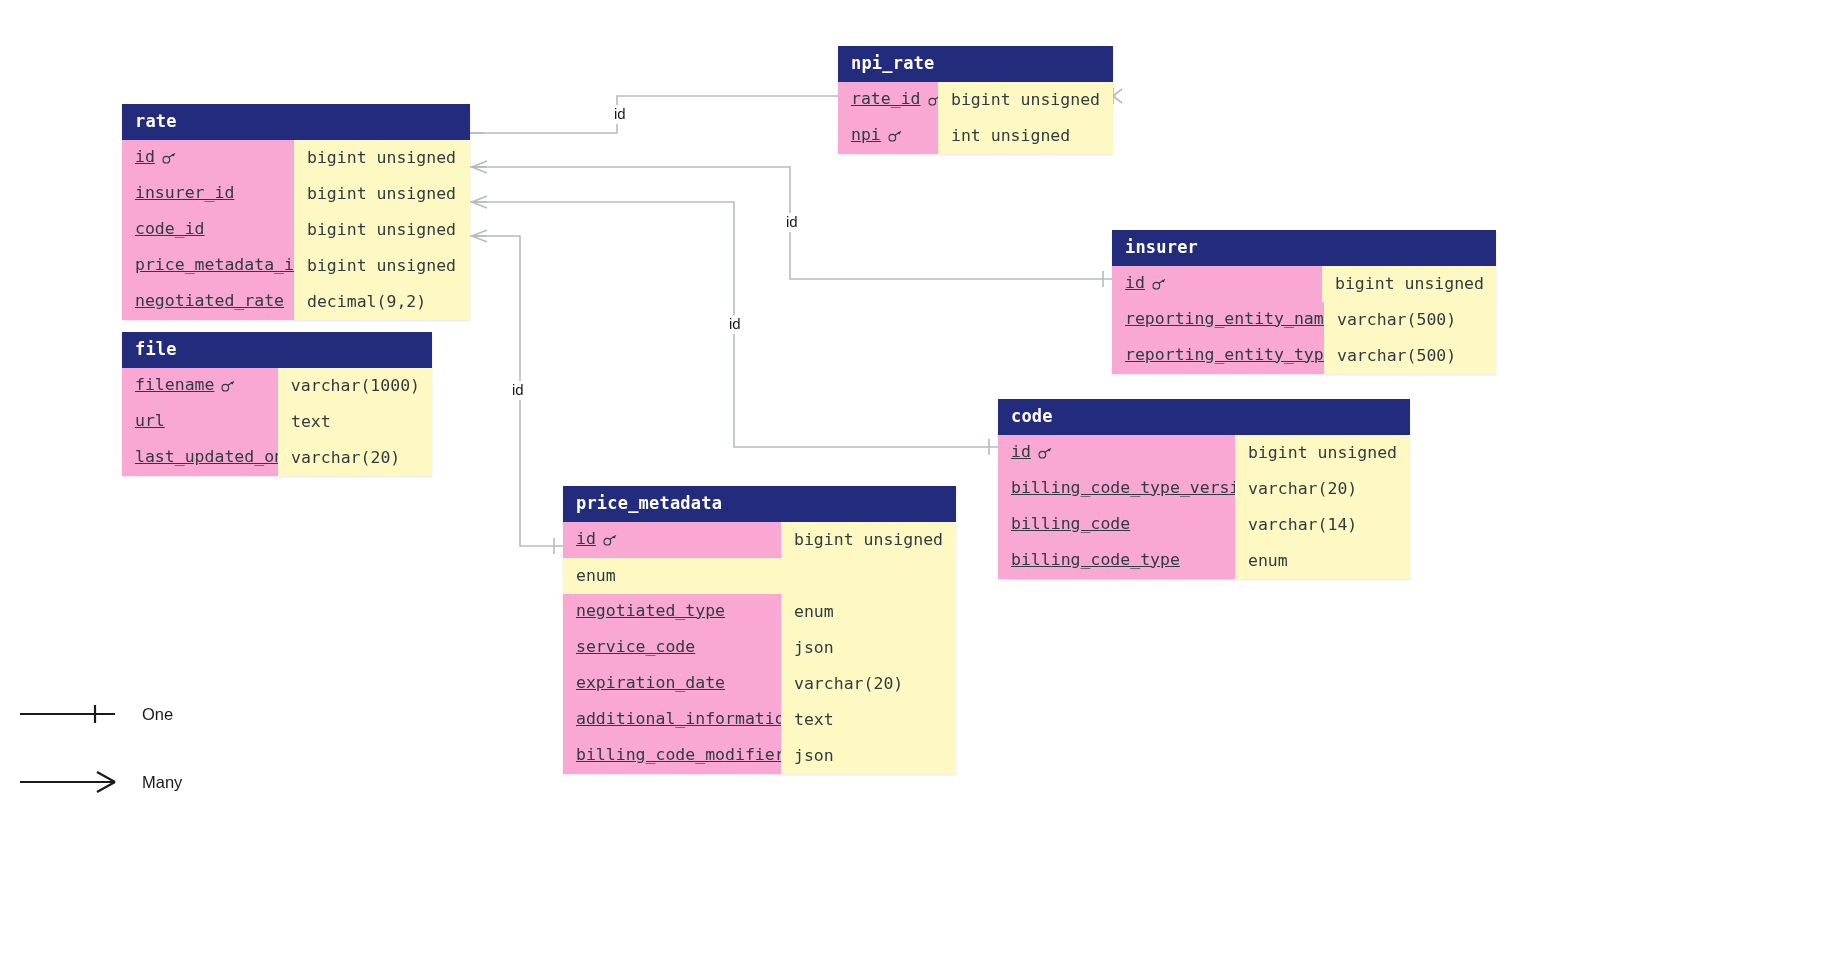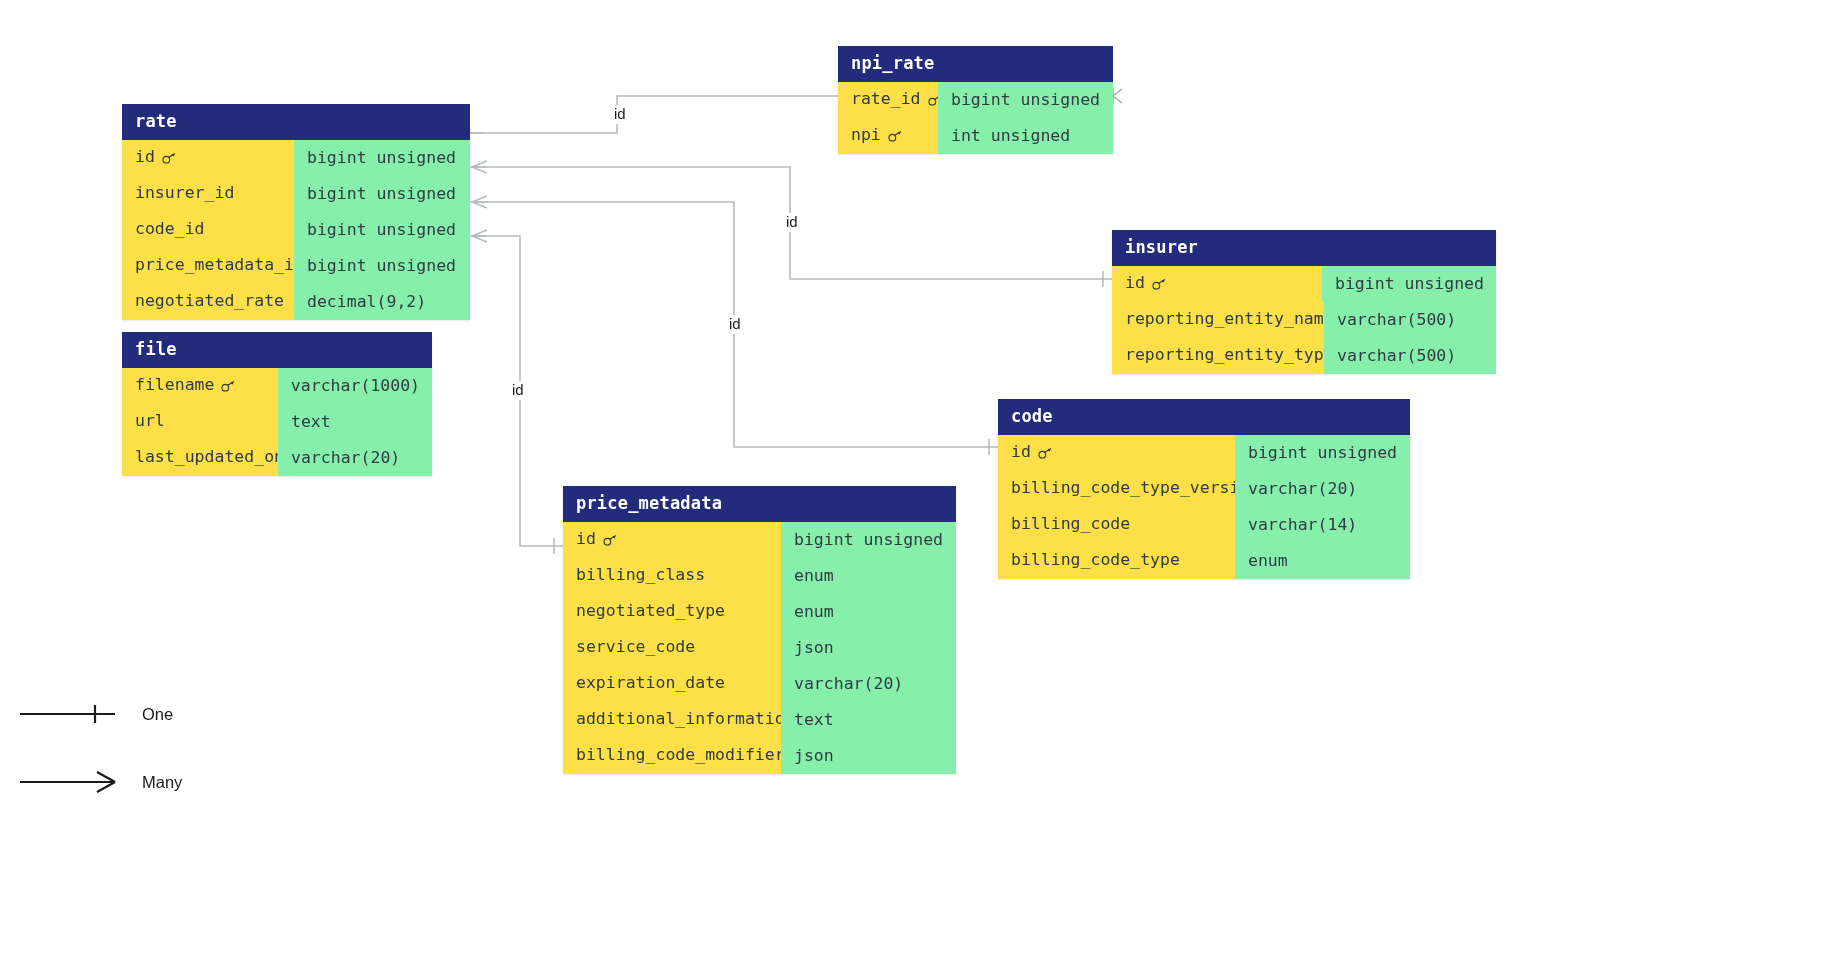--- a/index.html
+++ b/index.html
@@ -25,32 +25,33 @@
     font-family:"DejaVu Sans Mono", monospace;
     font-weight:bold;
     font-size:17px;
     letter-spacing:0.2px;
     padding:9px 0 10px 13px;
     line-height:1;
   }
   .rows{display:block;}
   .row{display:flex;align-items:stretch;}
   .cname{
-    background:#fde047;
+    background:#f9a8d4;
     color:#2f3b40;
     font-family:"DejaVu Sans Mono", monospace;
     font-size:16.5px;
     padding:5px 10px 9px 13px;
     white-space:nowrap;
     display:flex;align-items:center;
     box-sizing:border-box;
     overflow:hidden;
+    text-decoration:underline;
   }
   .ctype{
-    background:#86efac;
+    background:#fef9c3;
     color:#2f3b40;
     font-family:"DejaVu Sans Mono", monospace;
     font-size:16.5px;
     padding:8px 12px 9px 13px;
     white-space:nowrap;
     display:flex;align-items:center;
     box-sizing:border-box;
     flex:1 1 auto;
   }
   .keyic{
@@ -334,23 +335,20 @@
                   <circle cx="5.2" cy="8.4" r="4.0" fill="none" stroke="#2f3b40" stroke-width="1.35"></circle>
                   <line x1="8.3" y1="5.6" x2="15.6" y2="0.9" stroke="#2f3b40" stroke-width="1.35"></line>
                   <line x1="12.0" y1="1.9" x2="14.4" y2="4.0" stroke="#2f3b40" stroke-width="1.35"></line>
                 </svg></span>
             </div>
             <div class="ctype">
               <span>bigint unsigned</span>
             </div>
           </div>
           <div class="row">
-            <div class="cname" style="width: 218px;">
-              <span>billing_class</span>
-            </div>
             <div class="ctype">
               <span>enum</span>
             </div>
           </div>
           <div class="row">
             <div class="cname" style="width: 218px;">
               <span>negotiated_type</span>
             </div>
             <div class="ctype">
               <span>enum</span>

